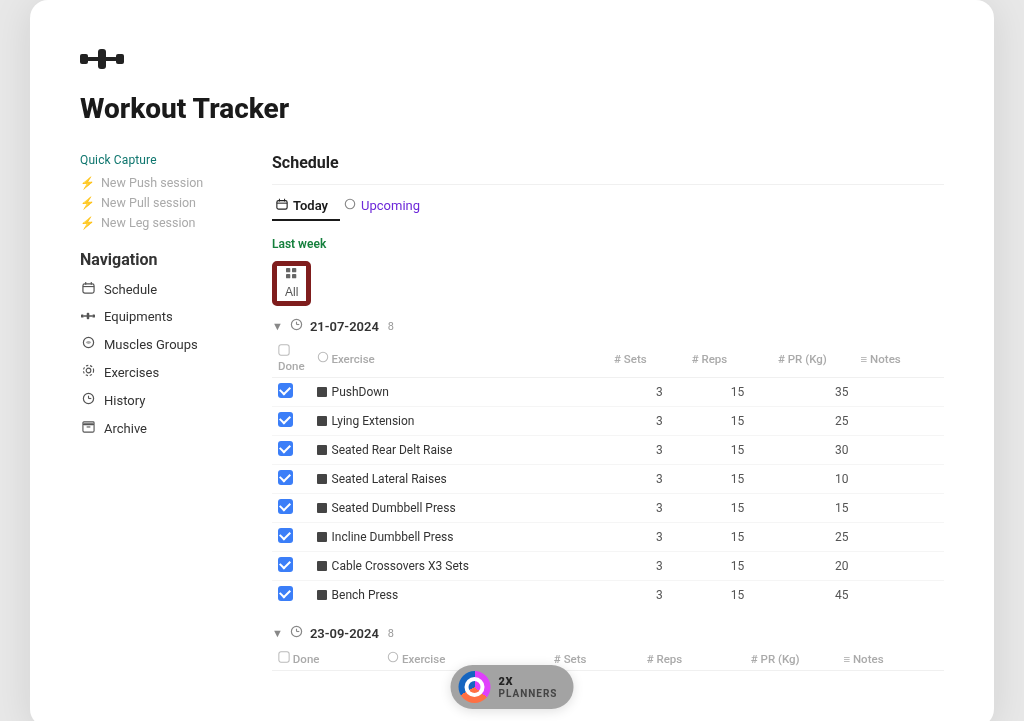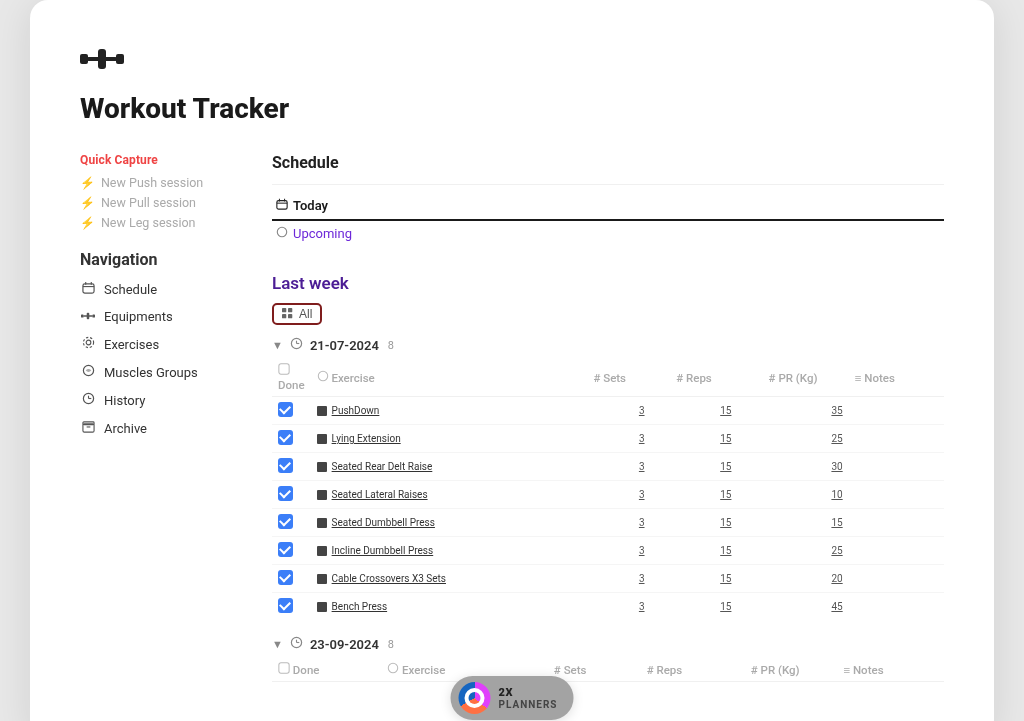--- a/index.html
+++ b/index.html
@@ -37,22 +37,22 @@
     .content-row {
       display: flex;
       gap: 32px;
     }
     .sidebar {
       min-width: 160px;
       max-width: 170px;
     }
     .sidebar-section-title {
       font-size: 12px;
-      font-weight: 700;
-      color: #ef4444;
+      font-weight: 400;
+      color: #0f766e;
       margin-bottom: 8px;
       letter-spacing: 0.01em;
     }
     .quick-capture-item {
       display: flex;
       align-items: center;
       gap: 6px;
       font-size: 12.5px;
       color: #aaa;
       margin-bottom: 5px;
@@ -92,64 +92,64 @@
     }
     .section-title {
       font-size: 16px;
       font-weight: 700;
       color: #222;
       margin-bottom: 12px;
     }
     .tabs {
       display: flex;
       gap: 0;
-      margin-bottom: 24px;
+      margin-bottom: 16px;
       border-bottom: none;
-      flex-direction: column;
     }
     .tab {
       display: flex;
       align-items: center;
       gap: 5px;
       font-size: 13px;
       color: #6d28d9;
       padding: 5px 12px 6px 4px;
       cursor: pointer;
       border-bottom: 2px solid transparent;
     }
     .tab.active {
       color: #1a1a1a;
       border-bottom: 2px solid #1a1a1a;
       font-weight: 600;
     }
     .tab .tab-icon {
       font-size: 12px;
     }
     .last-week-label {
-      font-size: 17px;
+      font-size: 12px;
       font-weight: 600;
-      color: #4c1d95;
+      color: #15803d;
       margin-bottom: 10px;
     }
     .filter-row {
       display: flex;
       align-items: center;
       margin-bottom: 12px;
     }
     .filter-btn {
       display: flex;
       align-items: center;
       gap: 5px;
       font-size: 12px;
       color: #555;
-      border: 2px solid #7f1d1d;
+      border: 5px solid #7f1d1d;
       border-radius: 5px;
       padding: 2px 8px;
       cursor: pointer;
       background: #fff;
+      flex-direction: column;
     }
     .date-group {
       margin-bottom: 16px;
     }
     .date-header {
       display: flex;
       align-items: center;
       gap: 7px;
       font-size: 13px;
       font-weight: 600;
@@ -175,22 +175,21 @@
       color: #aaa;
       font-weight: 500;
       font-size: 11.5px;
       padding: 4px 6px;
       border-bottom: 1px solid #f0f0f0;
     }
     .workout-table th.num { text-align: center; }
     .workout-table td {
       padding: 5px 6px;
       color: #333;
-      font-size: 10px;
-      text-decoration: underline;
+      font-size: 12px;
     }
     .workout-table td.num { text-align: right; color: #555; }
     .workout-table tr:not(:last-child) td { border-bottom: 1px solid #f5f5f5; }
     .checkbox-cell {
       width: 28px;
     }
     .checkbox-checked {
       display: inline-block;
       width: 15px;
       height: 15px;
@@ -304,34 +303,34 @@
                 <rect x="36" y="9" width="8" height="10" rx="2" fill="#555"></rect>
                 <rect x="7" y="12" width="30" height="4" rx="1.5" fill="#555"></rect>
                 <rect x="18" y="4" width="8" height="20" rx="3" fill="#555"></rect>
               </svg>
           </span>
           <span>Equipments</span>
         </div>
         <div class="nav-item">
           <span class="nav-icon">
             <svg width="13" height="13" viewBox="0 0 14 14" fill="none">
-                <circle cx="7" cy="7" r="2.5" stroke="#555" stroke-width="1.2"></circle>
-                <circle cx="7" cy="7" r="5.5" stroke="#555" stroke-width="1.2" stroke-dasharray="2.5 2"></circle>
-              </svg>
-          </span>
-          <span>Exercises</span>
+                <circle cx="7" cy="7" r="5.5" stroke="#555" stroke-width="1.3"></circle>
+                <path d="M4 7 Q7 4 10 7 Q7 10 4 7Z" fill="#555" opacity="0.5"></path>
+              </svg>
+          </span>
+          <span>Muscles Groups</span>
         </div>
         <div class="nav-item">
           <span class="nav-icon">
             <svg width="13" height="13" viewBox="0 0 14 14" fill="none">
-                <circle cx="7" cy="7" r="5.5" stroke="#555" stroke-width="1.3"></circle>
-                <path d="M4 7 Q7 4 10 7 Q7 10 4 7Z" fill="#555" opacity="0.5"></path>
-              </svg>
-          </span>
-          <span>Muscles Groups</span>
+                <circle cx="7" cy="7" r="2.5" stroke="#555" stroke-width="1.2"></circle>
+                <circle cx="7" cy="7" r="5.5" stroke="#555" stroke-width="1.2" stroke-dasharray="2.5 2"></circle>
+              </svg>
+          </span>
+          <span>Exercises</span>
         </div>
         <div class="nav-item">
           <span class="nav-icon">
             <svg width="13" height="13" viewBox="0 0 14 14" fill="none">
                 <circle cx="7" cy="7" r="5.5" stroke="#555" stroke-width="1.3"></circle>
                 <line x1="7" y1="7" x2="7" y2="4" stroke="#555" stroke-width="1.2"></line>
                 <line x1="7" y1="7" x2="10" y2="7" stroke="#555" stroke-width="1.2"></line>
               </svg>
           </span>
           <span>History</span>

